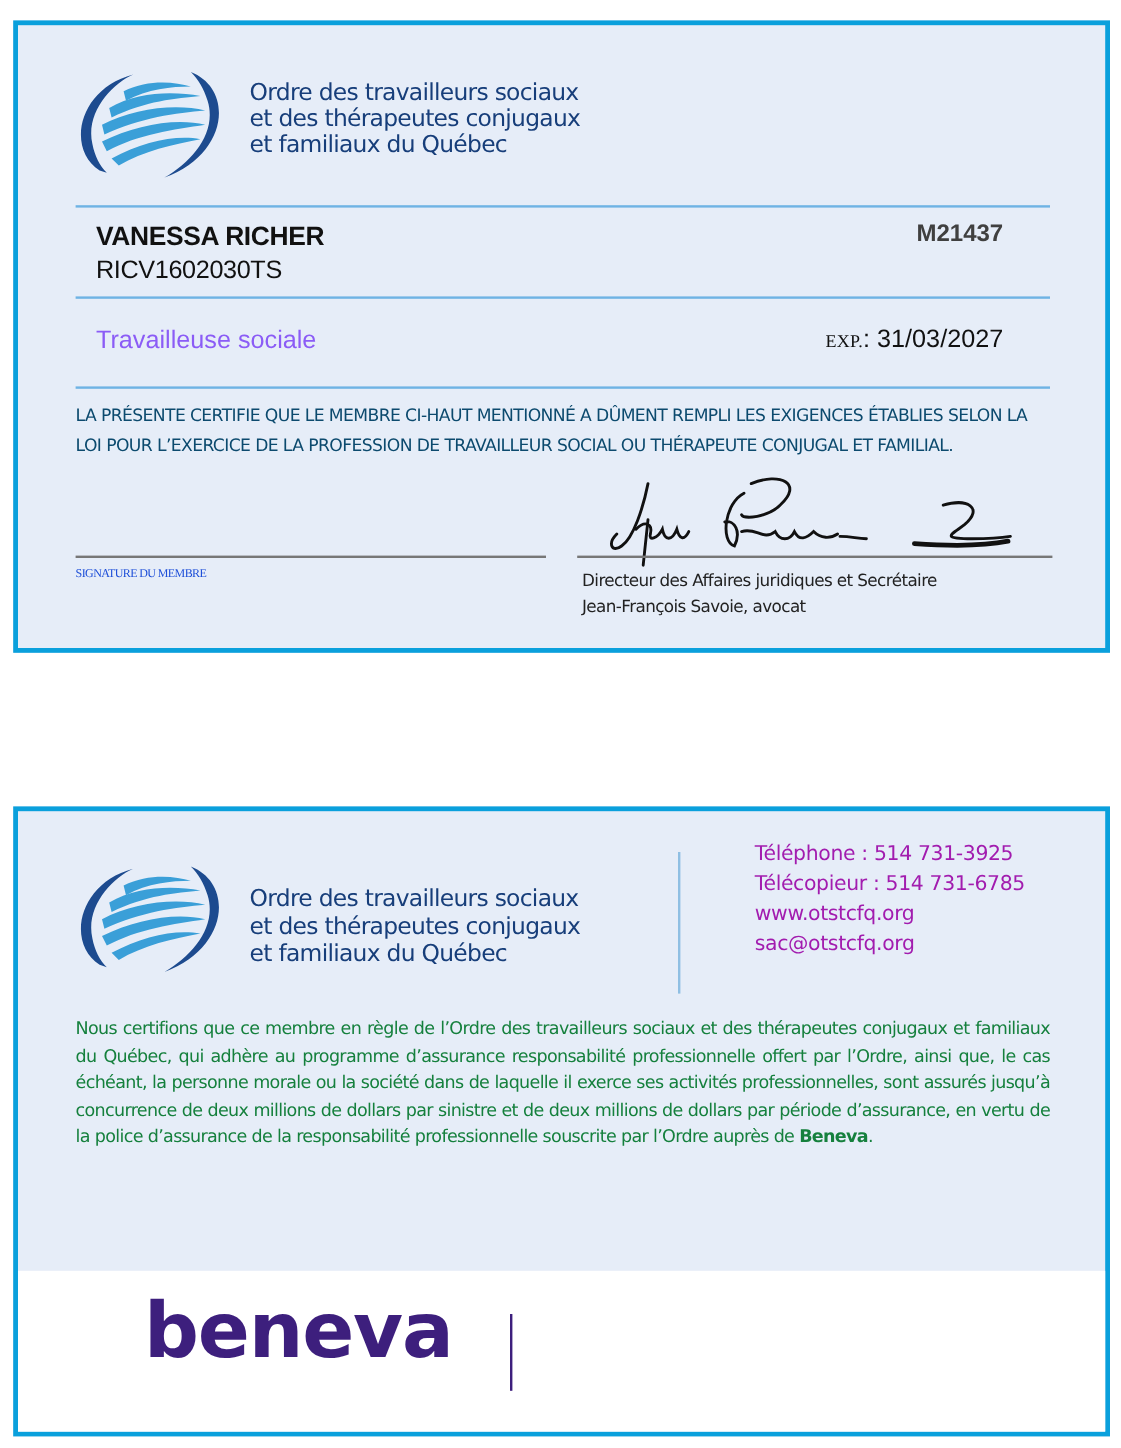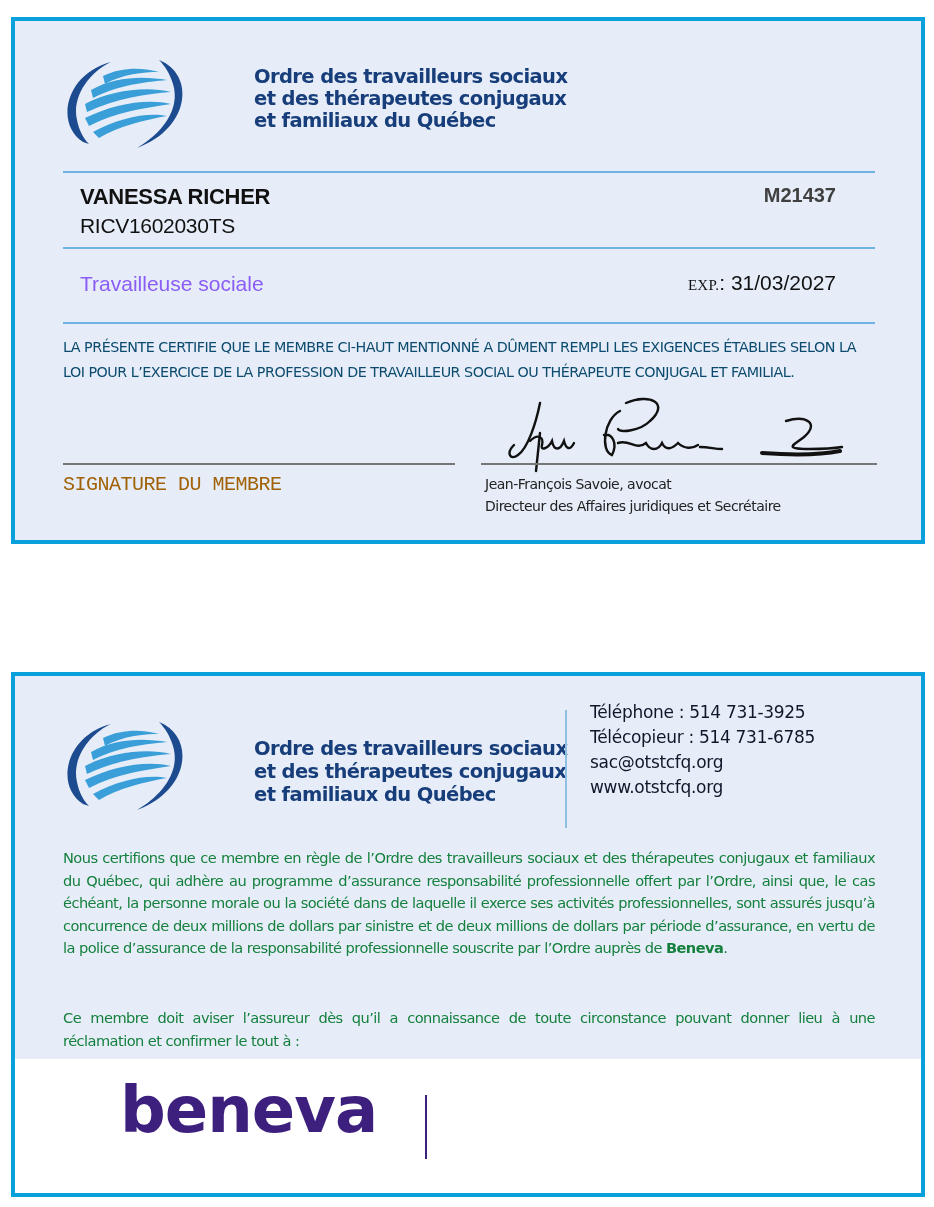--- a/index.html
+++ b/index.html
@@ -3,38 +3,38 @@
 <meta charset="utf-8">
 <style>
   html, body { margin:0; padding:0; background:#ffffff; }
   body { width:934px; height:1207px; position:relative; overflow:hidden; font-family:"Liberation Sans", sans-serif; }
   .card { position:absolute; left:11px; width:914px; box-sizing:border-box; border:4px solid #0aa0dc; background:#e6edf8; }
   #card-front { top:17px; height:527px; }
   #card-back { top:672px; height:525px; }
 
   .logo { position:absolute; }
   .logo svg { display:block; }
-  .org-name { position:absolute; color:#173e7a; font-family:"DejaVu Sans", sans-serif; font-weight:700; letter-spacing:-0.6px;margin-left:46px; }
+  .org-name { position:absolute; color:#173e7a; font-family:"DejaVu Sans", sans-serif; font-weight:400; letter-spacing:-0.6px; }
   .org-name div { white-space:nowrap; }
 
   .hr { position:absolute; height:2px; background:#6fb3e4; }
   .name { position:absolute; left:65px; top:163px; font-weight:bold; font-size:22px; color:#111; letter-spacing:-0.3px; }
   .memno { position:absolute; right:85px; top:163px; font-weight:bold; font-size:20px; color:#404040; }
   .code { position:absolute; left:65px; top:193px; font-size:21px; color:#111; letter-spacing:-0.3px;text-align:center;}
   .title { position:absolute; left:65px; top:251px; font-size:21px; color:#8b5cf6; }
   .exp { position:absolute; right:85px; top:250px; font-size:21px; color:#111; }
   .exp .lbl { font-size:15px; letter-spacing:0.2px;font-family:Liberation Serif, serif; }
   .cert { position:absolute; left:48px; top:314px; width:810px; font-family:"DejaVu Sans", sans-serif; font-size:14.3px; line-height:24.5px; color:#0c4a6e; letter-spacing:-0.5px; text-transform:uppercase; }
   .sigline { position:absolute; height:1.5px; background:#777; }
-  .siglabel { position:absolute; font-family:Liberation Mono, monospace; font-size:20px; color:#a16207; letter-spacing:-0.5px; }
+  .siglabel { position:absolute; font-family:Liberation Serif, serif; font-size:10px; color:#1d4ed8; letter-spacing:-0.5px; }
   .signer { position:absolute; left:470px; top:452px; font-family:"DejaVu Sans", sans-serif; font-size:14px; line-height:22px; color:#222; letter-spacing:-0.5px; }
   .signature { position:absolute; left:485px; top:372px; }
 
   .vline { position:absolute; width:2px; background:#8fbfe3; }
-  .contacts { position:absolute; left:575px; top:24px; font-family:"DejaVu Sans", sans-serif; font-size:17px; line-height:25px; color:#0f172a; letter-spacing:-0.3px; }
+  .contacts { position:absolute; left:614px; top:24px; font-family:"DejaVu Sans", sans-serif; font-size:17px; line-height:25px; color:#a21caf; letter-spacing:-0.3px; }
   .body-text { position:absolute; left:48px; width:812px; font-family:"DejaVu Sans", sans-serif; font-size:14.6px; line-height:22.5px; color:#15803d; letter-spacing:-0.55px; text-align:justify; }
   .body-text b { font-weight:bold; }
   .white-band { position:absolute; left:0; right:0; bottom:0; height:134px; background:#ffffff; }
   .beneva { position:absolute; left:105px; top:14px; font-family:"DejaVu Sans", sans-serif; font-weight:bold; font-size:64px; color:#3d1f7d; letter-spacing:-1px; }
   .beneva-vline { position:absolute; left:410px; top:36px; width:2px; height:64px; background:#3d1f7d; }
   .beneva-info { position:absolute; left:453px; top:20px; font-family:"DejaVu Sans", sans-serif; font-size:16.5px; line-height:24.5px; color:#3d1f7d; letter-spacing:-0.4px; }
 </style>
 </head>
 <body>
 
@@ -78,22 +78,22 @@
       <path d="M200,54 C210,54 214,56 222,56"></path>
       <path d="M286,28 C306,22 320,30 304,44 C294,52 282,56 310,56 C320,56 330,56 342,54"></path>
       <path d="M262,60 C290,62 320,62 340,58" stroke-width="4"></path>
     </svg>
   </div>
 
   <div class="sigline" style="left:48px;top:442px;width:392px;"></div>
   <div class="sigline" style="left:466px;top:442px;width:396px;"></div>
   <div class="siglabel" style="left:48px;top:452px;">SIGNATURE DU MEMBRE</div>
   <div class="signer">
+    <div>Directeur des Affaires juridiques et Secrétaire</div>
     <div>Jean-François Savoie, avocat</div>
-    <div>Directeur des Affaires juridiques et Secrétaire</div>
   </div>
 </div>
 
 <div class="card" id="card-back">
   <div class="logo" style="left:48px;top:40px;">
     <svg width="132" height="100" viewBox="0 0 132 100">
       <path d="M20,88 C-8,70 2,20 48,8 C30,16 8,40 14,66 C16,76 20,84 26,90 Z" fill="#1d4b8f"></path>
       <path d="M96,6 C132,20 128,74 74,94 C98,80 118,56 110,30 C107,20 102,12 96,6 Z" fill="#1d4b8f"></path>
       <path d="M40,22 C60,12 82,14 96,18 C80,18 60,20 42,30 Z" fill="#3a9fd8"></path>
       <path d="M28,36 C52,22 82,22 104,26 C84,28 58,30 30,44 Z" fill="#3a9fd8"></path>
@@ -104,24 +104,23 @@
   </div>
   <div class="org-name" style="left:193px;top:61px;font-size:19.5px;line-height:23px;">
     <div>Ordre des travailleurs sociaux</div>
     <div>et des thérapeutes conjugaux</div>
     <div>et familiaux du Québec</div>
   </div>
   <div class="vline" style="left:550px;top:34px;height:118px;"></div>
   <div class="contacts">
     <div>Téléphone : 514 731-3925</div>
     <div>Télécopieur : 514 731-6785</div>
+    <div>www.otstcfq.org</div>
     <div>sac@otstcfq.org</div>
-    <div>www.otstcfq.org</div>
   </div>
 
   <div class="body-text" style="top:171px;"><span>Nous certifions que ce membre en règle de l’Ordre des travailleurs sociaux et des thérapeutes conjugaux et familiaux du Québec, qui adhère au programme d’assurance responsabilité professionnelle offert par l’Ordre, ainsi que, le cas échéant, la personne morale ou la société dans de laquelle il exerce ses activités professionnelles, sont assurés jusqu’à concurrence de deux millions de dollars par sinistre et de deux millions de dollars par période d’assurance, en vertu de la police d’assurance de la responsabilité professionnelle souscrite par l’Ordre auprès de </span><b>Beneva</b><span>.</span></div>
-  <div class="body-text" style="top:331px;">Ce membre doit aviser l’assureur dès qu’il a connaissance de toute circonstance pouvant donner lieu à une réclamation et confirmer le tout à :</div>
 
   <div class="white-band">
     <div class="beneva">beneva</div>
     <div class="beneva-vline"></div>
   </div>
 </div>
 
 </body></html>

